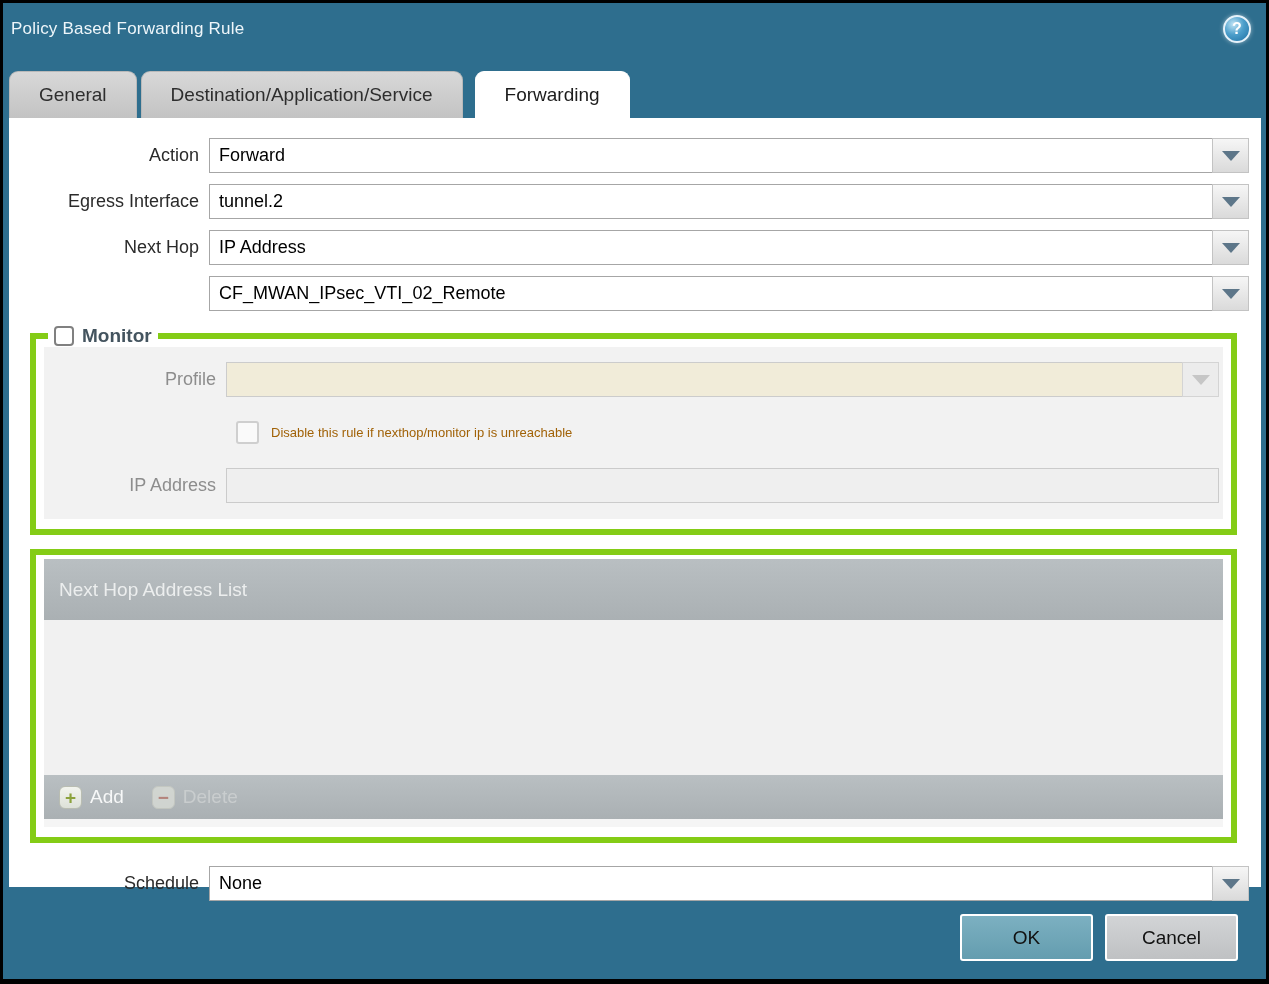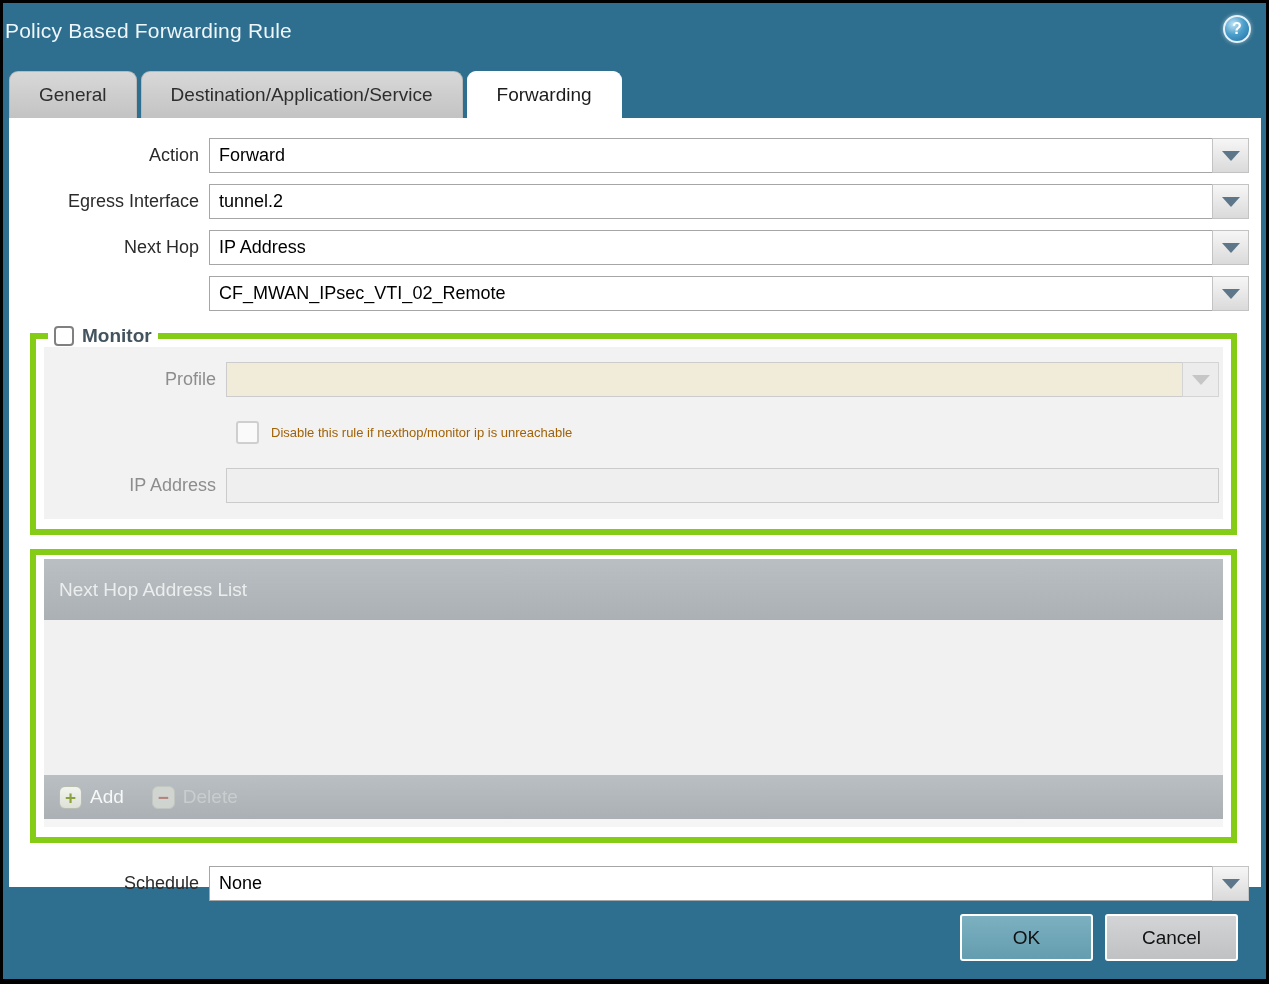--- a/index.html
+++ b/index.html
@@ -1,33 +1,33 @@
 <!DOCTYPE html>
 <html><head>
 <meta charset="utf-8">
 <style>
   * { box-sizing: border-box; margin: 0; padding: 0; }
   html,body { width:1269px; height:984px; }
   body { font-family:"Liberation Sans", sans-serif; background:#000; position:relative; }
   .app { position:absolute; left:3px; top:3px; right:3px; bottom:5px; background:#2e6e8e; overflow:hidden; }
 
   
-  .title { position:absolute; left:2px; top:16px; color:#eef6fa; font-size:21px; letter-spacing:.2px; }
+  .title { position:absolute; left:8px; top:16px; color:#eef6fa; font-size:17px; letter-spacing:.2px; }
   .help { position:absolute; right:15px; top:12px; width:28px; height:28px; border-radius:50%;
           background:radial-gradient(circle at 35% 30%, #bfe3f5 0%, #4d9fcb 45%, #1b6ea3 100%);
           border:2px solid #e6f2fa; color:#fff; font-weight:bold; font-size:16px;
           display:flex; align-items:center; justify-content:center; cursor:pointer;
           box-shadow:0 0 4px rgba(255,255,255,.5); }
 
   
   .tabs { position:absolute; left:6px; top:68px; display:flex; gap:4px; }
   .tab { height:47px; padding:0 29px; display:flex; align-items:center; font-size:19px; color:#2e2e2e;
          background:linear-gradient(#d8d8d8,#c3c3c3); border-radius:9px 9px 0 0;
          border:1px solid #b9b9b9; border-bottom:none; cursor:pointer; }
-  .tab.active { background:#fff; color:#1c1c1c; border-color:#fff; }
+  .tab.active { background:#fff; color:#1c1c1c; border-color:#fff;margin-left:8px; }
 
   
   .content { position:absolute; left:6px; top:115px; width:1252px; height:769px; background:#fff; padding:20px 12px 0 0; }
 
   .row { display:flex; align-items:center; margin:0 0 11px 0; }
   .lbl { flex:0 0 200px; text-align:right; padding-right:10px; font-size:18px; color:#2b2b2b; }
   .combo { flex:1; display:flex; height:35px; }
   .combo-text { flex:1; background:#fff; border:1px solid #a6a6a6; border-right:none; padding:0 9px;
                 font-size:18px; color:#000; display:flex; align-items:center; }
   .combo-btn { width:37px; background:linear-gradient(#f6f6f6,#dadada); border:1px solid #c3c3c3;

